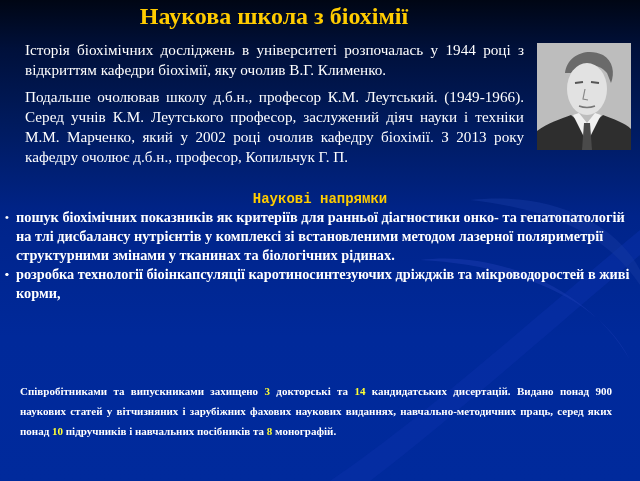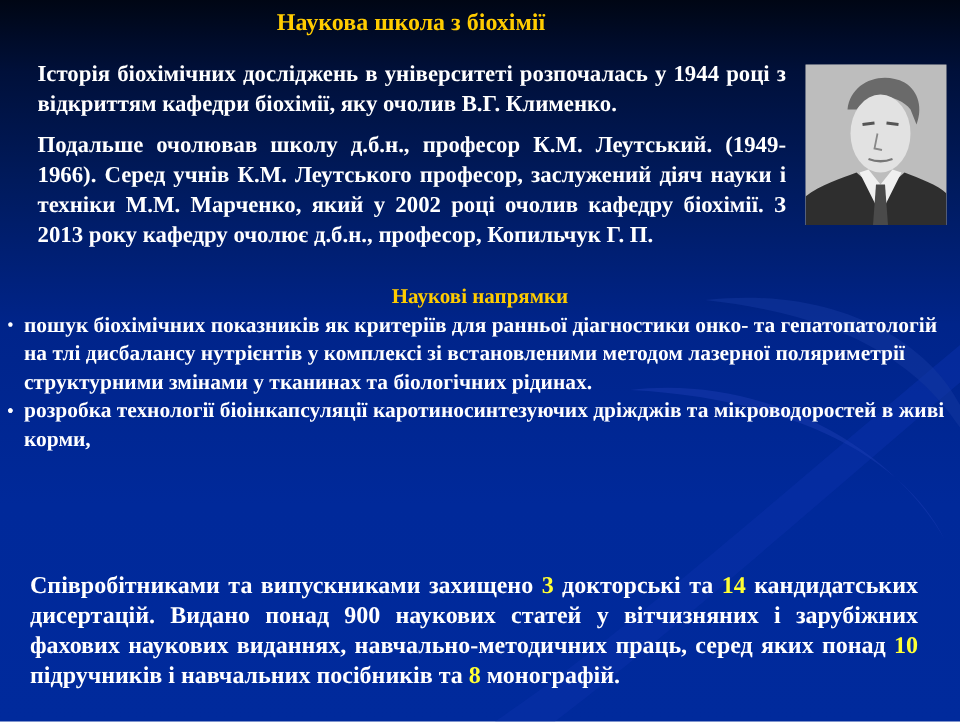--- a/index.html
+++ b/index.html
@@ -5,46 +5,46 @@
     html, body { margin: 0; padding: 0; }
     body {
       width: 640px; height: 481px; overflow: hidden; position: relative;
       background: linear-gradient(to bottom, #000614 0%, #00103a 10%, #001a5c 25%, #00248a 45%, #00299a 70%, #002a9c 100%);
       font-family: "Liberation Serif", serif;
       color: #ffffff;
     }
     .bg-swoosh { position: absolute; left: 0; top: 0; width: 640px; height: 481px; pointer-events: none; }
     .title {
       position: absolute; left: 0; top: 4px; width: 548px; text-align: center;
-      color: #ffcc00; font-weight: bold; font-size: 16px; line-height: 24px;
+      color: #ffcc00; font-weight: bold; font-size: 24px; line-height: 24px;
     }
     .intro {
       position: absolute; left: 25px; top: 40px; width: 499px;
-      font-weight: bold; font-size: 15.2px; line-height: 20px; text-align: justify;
+      font-weight: normal; font-size: 15.2px; line-height: 20px; text-align: justify;
     }
     .intro p { margin: 0 0 7px 0; }
     .photo {
       position: absolute; left: 537px; top: 43px; width: 94px; height: 107px;
       background: radial-gradient(ellipse at 45% 35%, #e4e4e4 0%, #c9c9c9 40%, #a8a8a8 75%, #8a8a8a 100%);
       overflow: hidden;
     }
     .photo svg { display: block; }
     .section-title {
       position: absolute; left: 0; top: 190px; width: 640px; text-align: center;
-      color: #ffcc00; font-weight: bold; font-size: 14px; line-height: 18px;
+      color: #ffcc00; font-weight: bold; font-size: 14px; line-height: 18px; font-family: Liberation Mono, monospace;
     }
     .directions {
       position: absolute; left: 5px; top: 208px; width: 625px;
       font-weight: bold; font-size: 14.3px; line-height: 19px;
     }
     .dir-item { position: relative; padding-left: 11px; margin: 0; }
     .dir-item .bullet { position: absolute; left: 0; top: 0; font-size: 11px; }
     .stats {
       position: absolute; left: 20px; top: 381px; width: 592px;
-      font-weight: bold; font-size: 16px; line-height: 20px; text-align: justify;
+      font-weight: bold; font-size: 11px; line-height: 20px; text-align: justify;
     }
     .hl { color: #ffff33; }
   </style>
 </head>
 <body>
 
 <svg class="bg-swoosh" viewBox="0 0 640 481">
   <path d="M330 481 C 420 420, 520 330, 640 230 L 640 255 C 540 340, 450 420, 370 481 Z" fill="#0a2fa8" opacity="0.55"></path>
   <path d="M420 260 C 500 250, 590 290, 630 360 C 600 300, 520 265, 420 260 Z" fill="#1c3fb4" opacity="0.45"></path>
   <path d="M470 200 C 560 190, 620 230, 640 270 L 640 285 C 610 240, 560 210, 470 200 Z" fill="#14389f" opacity="0.5"></path>

